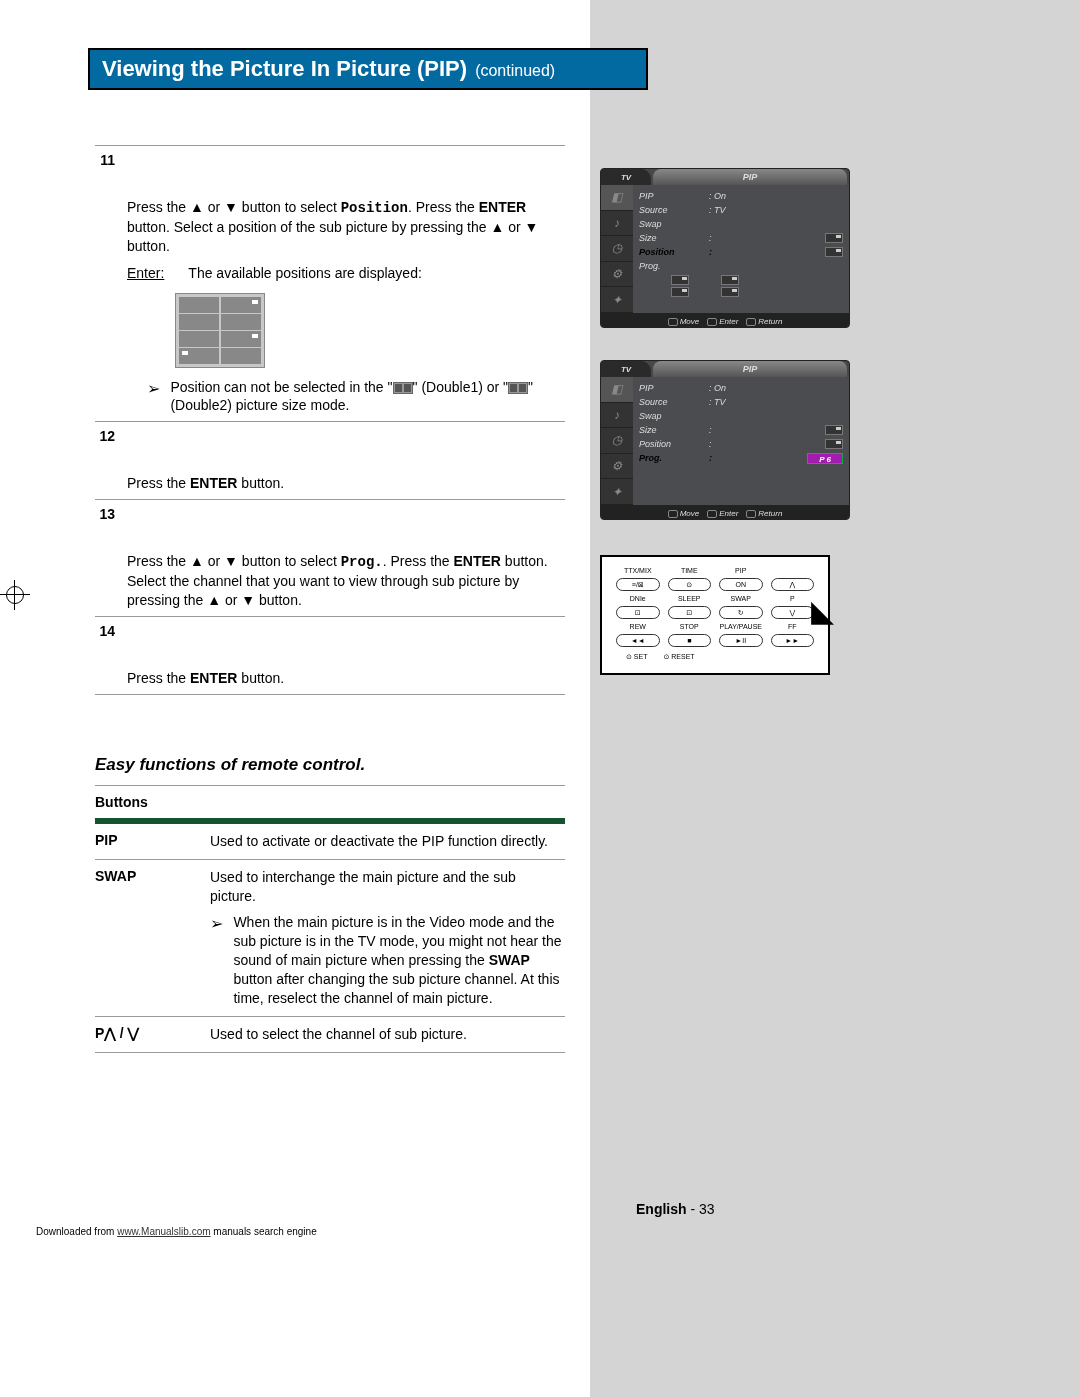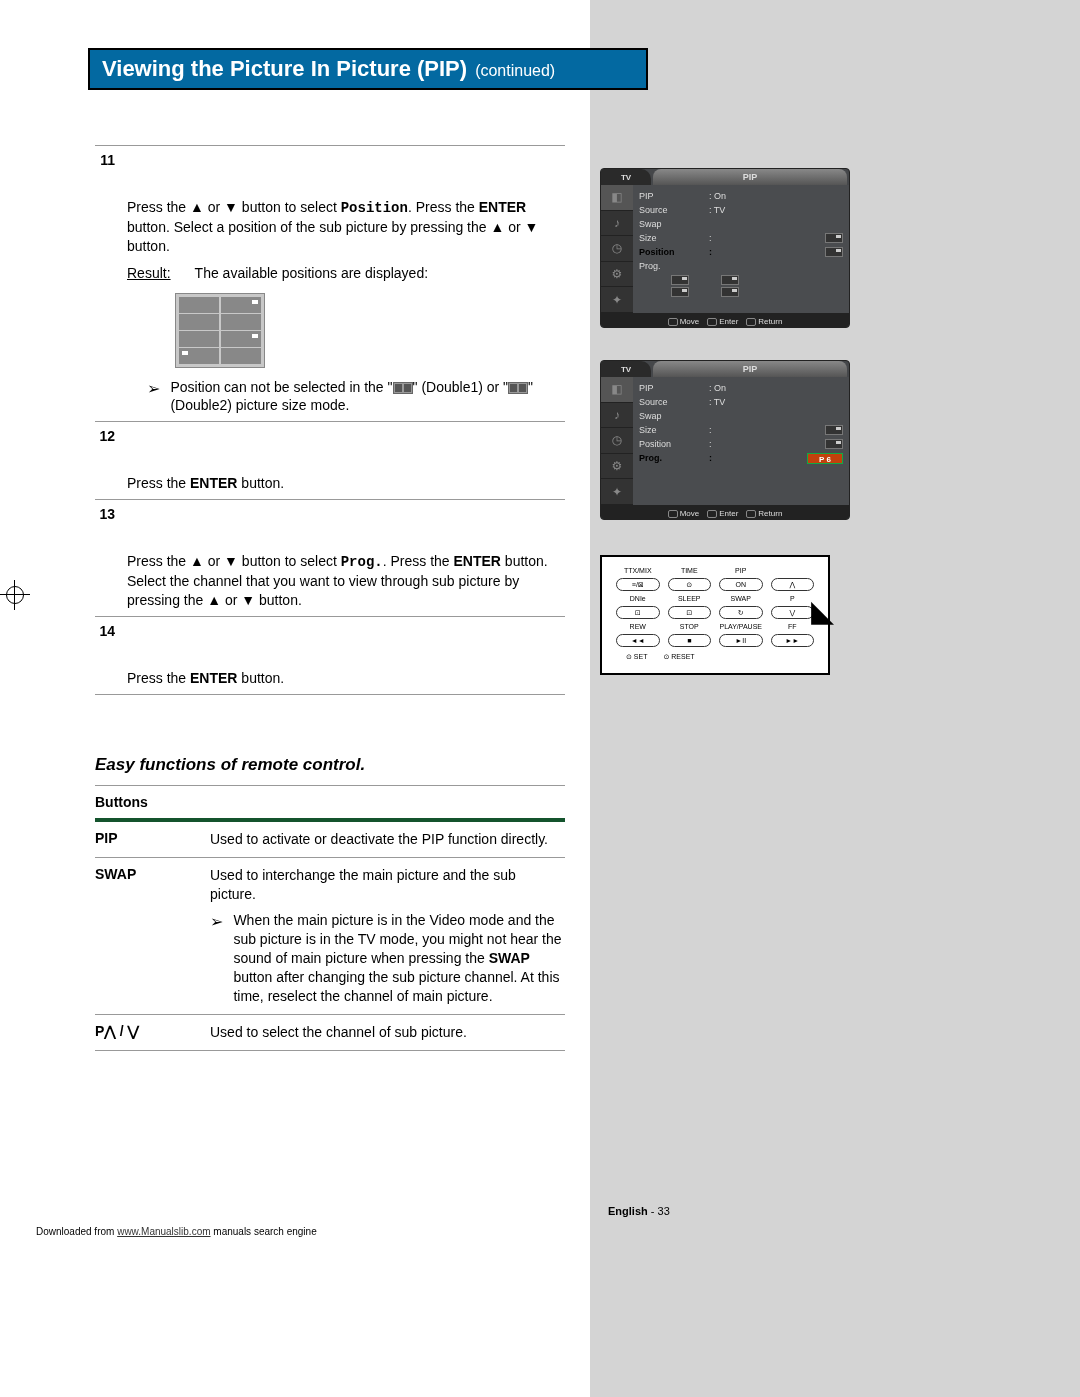--- a/index.html
+++ b/index.html
@@ -127,21 +127,21 @@
     font-size: 17px;
   }
   .feat-table {
     width: 100%;
   }
   .feat-row {
     display: flex;
     border-bottom: 1px solid #999;
     padding: 8px 0;
   }
-  .feat-row.header { border-top: 1px solid #999; border-bottom: 4px solid #14532d; }
+  .feat-row.header { border-top: 1px solid #999; border-bottom: 6px solid #14532d; }
   .feat-col1 {
     width: 115px;
     font-weight: bold;
     flex-shrink: 0;
   }
   .feat-col2 {
     flex: 1;
     line-height: 1.35;
   }
   .feat-note {
@@ -153,20 +153,21 @@
   
   .osd-box {
     position: absolute;
     width: 250px;
     background: #45474a;
     border-radius: 4px;
     overflow: hidden;
     border: 1px solid #222;
     font-size: 9px;
     color: #ddd;
+    font-style: italic;
   }
   .osd1 { top: 168px; left: 600px; height: 160px; }
   .osd2 { top: 360px; left: 600px; height: 160px; }
   .osd-header {
     display: flex;
     height: 16px;
   }
   .osd-tab { flex:0 0 50px; background:#2a2a2a; border-radius: 0 10px 0 0; display:flex; align-items:center; justify-content:center; font-weight:bold; font-size:8px;}
   .osd-title { flex:1; background: linear-gradient(#888,#555); display:flex; align-items:center; justify-content:center; font-weight:bold; font-size:9px; border-radius:8px 8px 0 0; margin:0 2px;}
   .osd-body { display:flex; height: 128px;}
@@ -174,21 +175,21 @@
   .osd-icon { flex:1; border-bottom:1px solid #222; display:flex;align-items:center;justify-content:center; color:#888; font-size:12px;}
   .osd-icon.sel{ background:#555; }
   .osd-menu { flex:1; padding: 4px 6px; background:#4a4c4f;}
   .osd-item { display:flex; padding:2px 0; font-size:9px;}
   .osd-item.hl { color:#000; font-weight:bold;}
   .osd-label{ width:70px;}
   .osd-val{ flex:1;}
   .osd-posrow { display:flex; gap:30px; margin-top:2px;}
   .osd-miniicon{ display:inline-block; width:18px; height:10px; background:#333; border:1px solid #777; position:relative; margin-left:2px;}
   .osd-miniicon::after{ content:""; position:absolute; width:5px;height:3px; background:#ccc; top:1px; right:1px;}
-  .osd-prog-box{ display:inline-block; width:36px; height:11px; background:#c2410c; border:1px solid #1a4; color:#fff; text-align:center; line-height:11px; font-size:8px; margin-left:2px;}
+  .osd-prog-box{ display:inline-block; width:36px; height:11px; background:#a21caf; border:1px solid #1a4; color:#fff; text-align:center; line-height:11px; font-size:8px; margin-left:2px;}
   .osd-footer{ height:16px; background:#222; display:flex; align-items:center; justify-content:center; gap:8px; font-size:8px;}
   .osd-footer span{ display:flex; align-items:flex-end; gap:2px;}
   .osd-footer .fi{ display:inline-block; width:10px;height:8px; border:1px solid #888; border-radius:2px;}
 
   .remote-box {
     position: absolute;
     top: 555px;
     left: 600px;
     width: 230px;
     height: 120px;
@@ -201,22 +202,22 @@
   .remote-grid{ display:grid; grid-template-columns: repeat(4,1fr); gap:4px 8px; text-align:center;}
   .remote-btn{ border:1px solid #333; border-radius:9px; height:13px; display:flex; align-items:center; justify-content:center; font-size:7px;}
   .remote-lbl{ font-size:7px; }
   .remote-foot{ margin-top:6px; display:flex; gap:16px; font-size:7px; padding-left:10px;}
   .remote-foot .dot::before{ content:"⊙ "; }
   .remote-corner{ position:absolute; right:-6px; top:36px; font-size:30px; transform:rotate(0deg);}
 
   .page-footer {
     position: absolute;
     bottom: 180px;
-    left: 608px;
-    font-size: 11px;
+    left: 636px;
+    font-size: 14px;
   }
   .page-footer b { font-weight: bold; }
   .dl-from {
     position: absolute;
     bottom: 160px;
     left: 36px;
     font-size: 10px;
     color: #000;
   }
   .dl-from .underline { text-decoration: underline; color: #333; }
@@ -252,21 +253,21 @@
   </div>
 </div>
 
 <div class="left-content">
 
   <div class="step-row">
     <div class="step-num">11</div>
     <div class="step-body">
       <span>Press the ▲ or ▼ button to select </span><span class="mono">Position</span><span>. Press the </span><b>ENTER</b><span> button. Select a position of the sub picture by pressing the ▲ or ▼ button.</span>
       <div class="sub">
-        <span class="sub-label">Result:</span>
+        <span class="sub-label">Enter:</span>
         <span class="sub-text">The available positions are displayed:</span>
       </div>
       <div class="pos-grid">
         <div class="pos-grid-row">
             <div class="pos-cell"></div>
             <div class="pos-cell sel sel-r"></div>
           </div>
         <div class="pos-grid-row">
             <div class="pos-cell"></div>
             <div class="pos-cell"></div>

